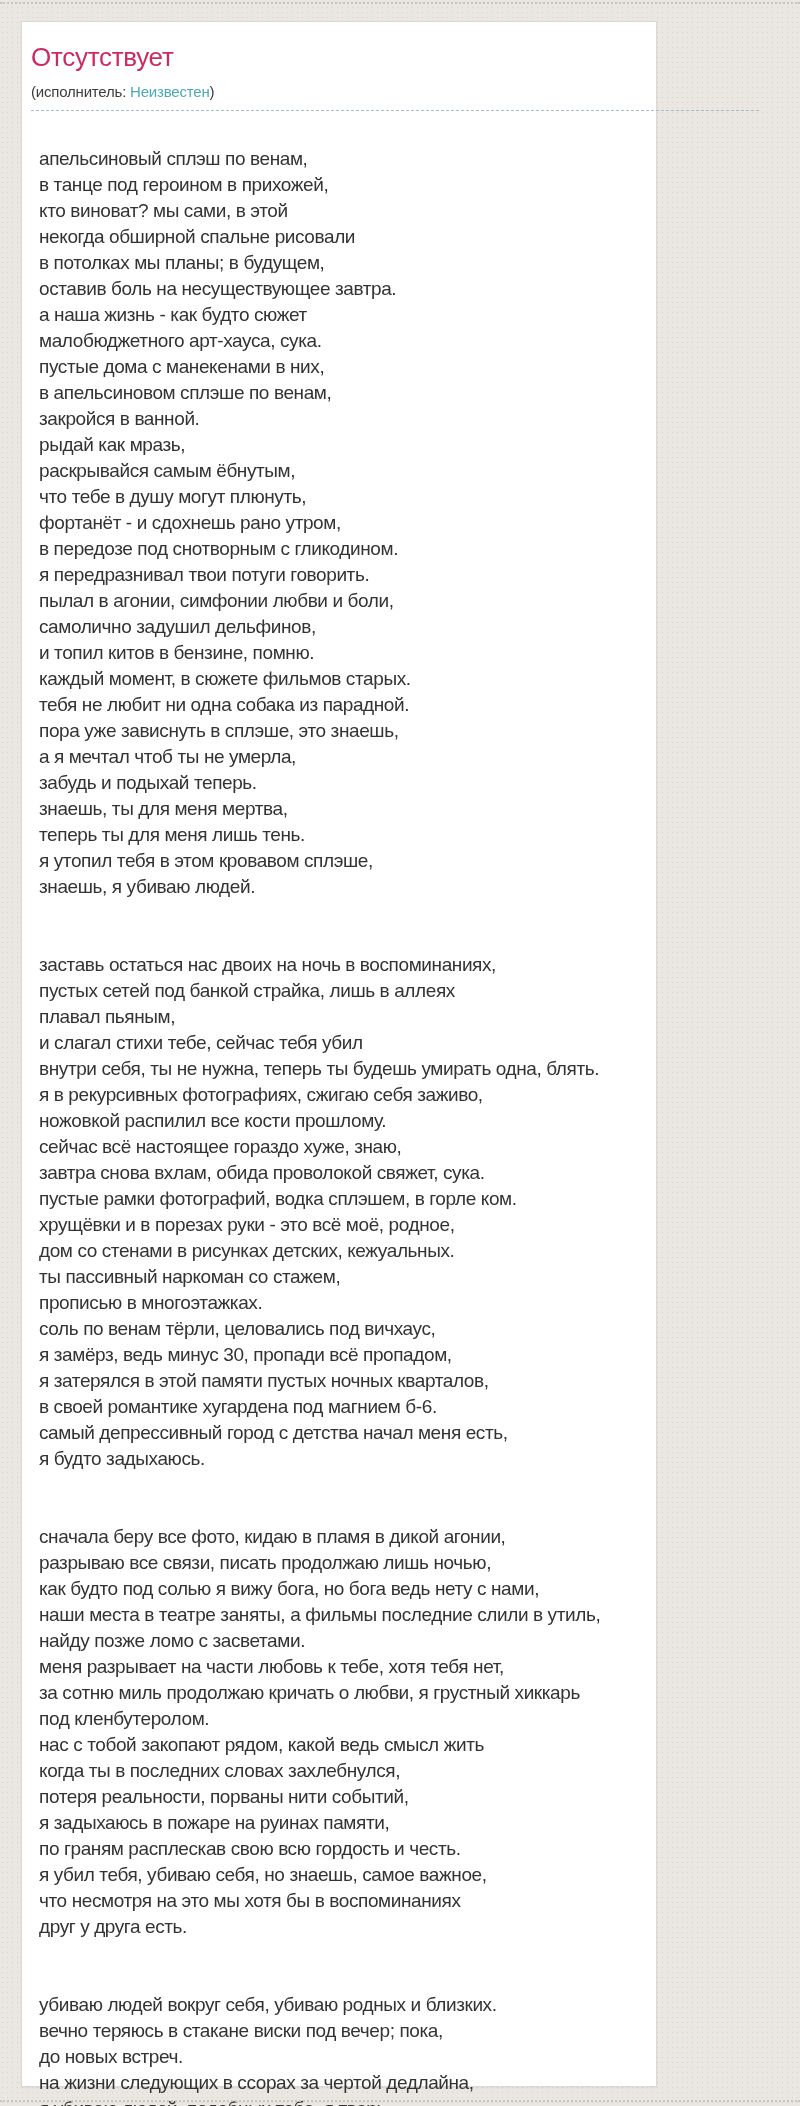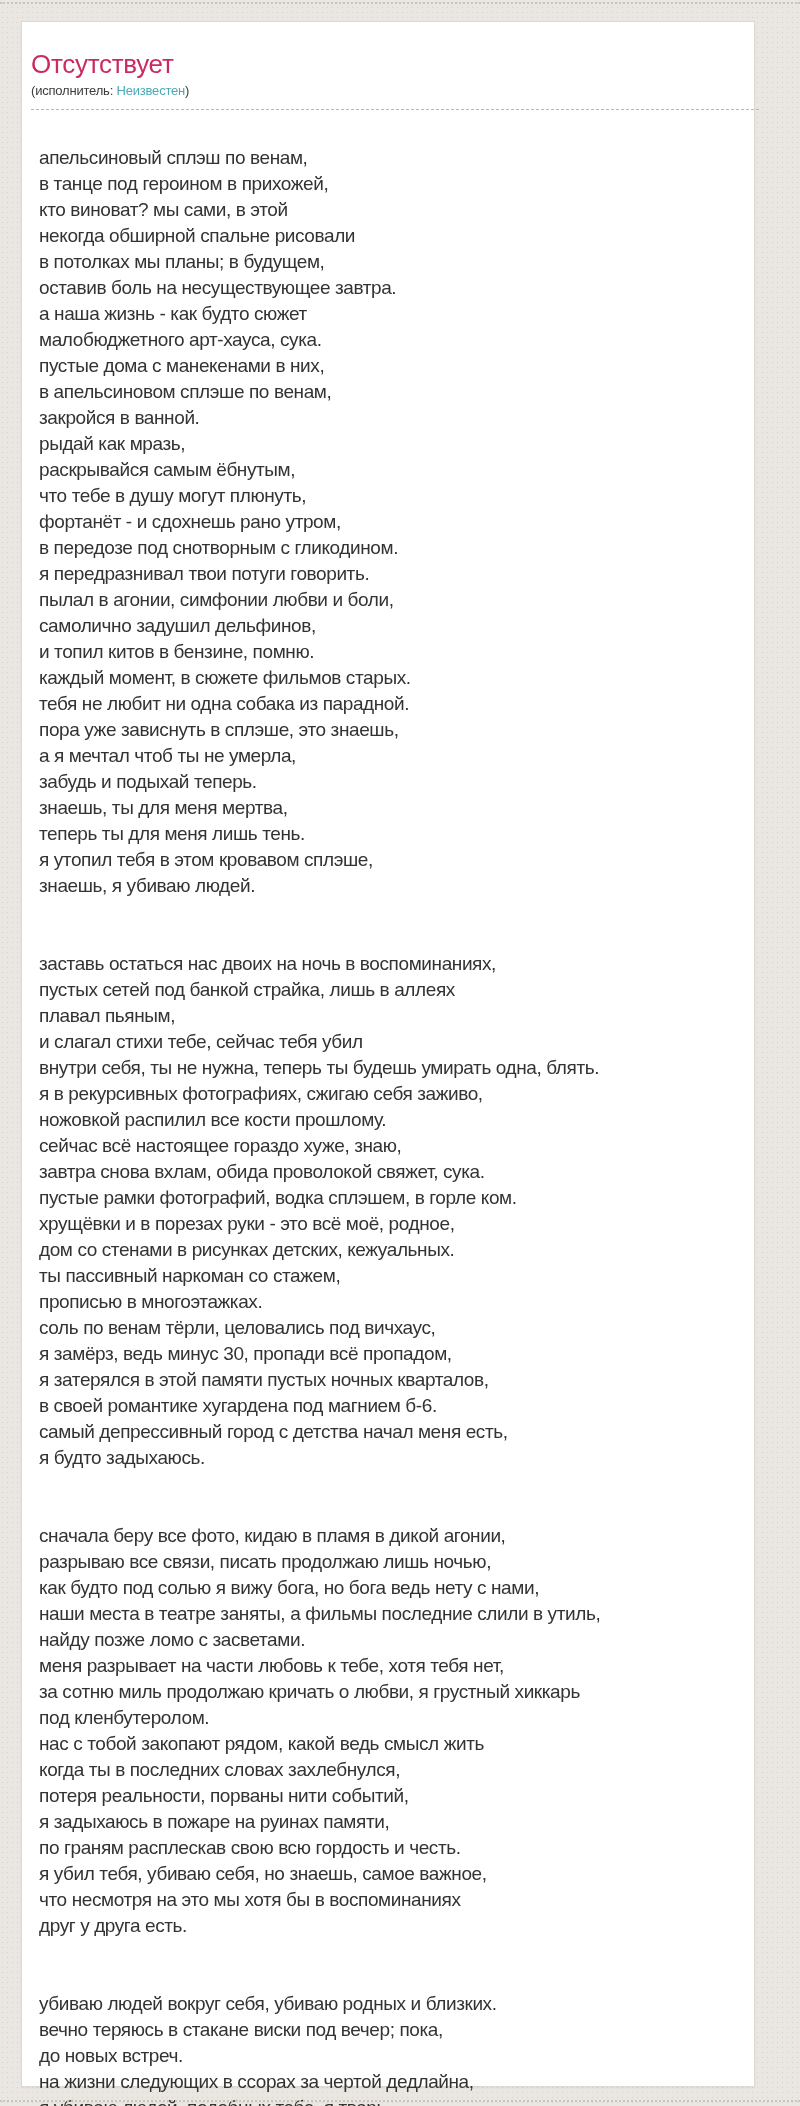--- a/index.html
+++ b/index.html
@@ -22,41 +22,41 @@
     width: 100%;
     border-top: 2px dotted #cac4bd;
   }
   .dotted-rule.top { top: 2px; }
   .dotted-rule.bottom { top: 2100px; }
 
   .card {
     position: absolute;
     left: 21px;
     top: 21px;
-    width: 734px;
+    width: 636px;
     height: 2066px;
     box-sizing: border-box;
     background: #ffffff;
     border: 1px solid #ddd8d2;
     box-shadow: 0 1px 2px rgba(0,0,0,0.05);
-    padding: 26px 18px 0 9px;
+    padding: 19px 18px 0 9px;
   }
 
   h1.title {
     margin: 2px 0 0 0;
     font-size: 26px;
     line-height: 28px;
     font-weight: 400;
     color: #cb2b5e;
     letter-spacing: -0.3px;
     cursor: pointer;
   }
   .artist-row {
-    margin-top: 3px;
-    font-size: 13px;
+    margin-top: 11px;
+    font-size: 15px;
     line-height: 20px;
     color: #3c3c3c;
     letter-spacing: -0.2px;
   }
   .artist-link {
     color: #4aa9b5;
     text-decoration: none;
     cursor: pointer;
   }
   .separator {

